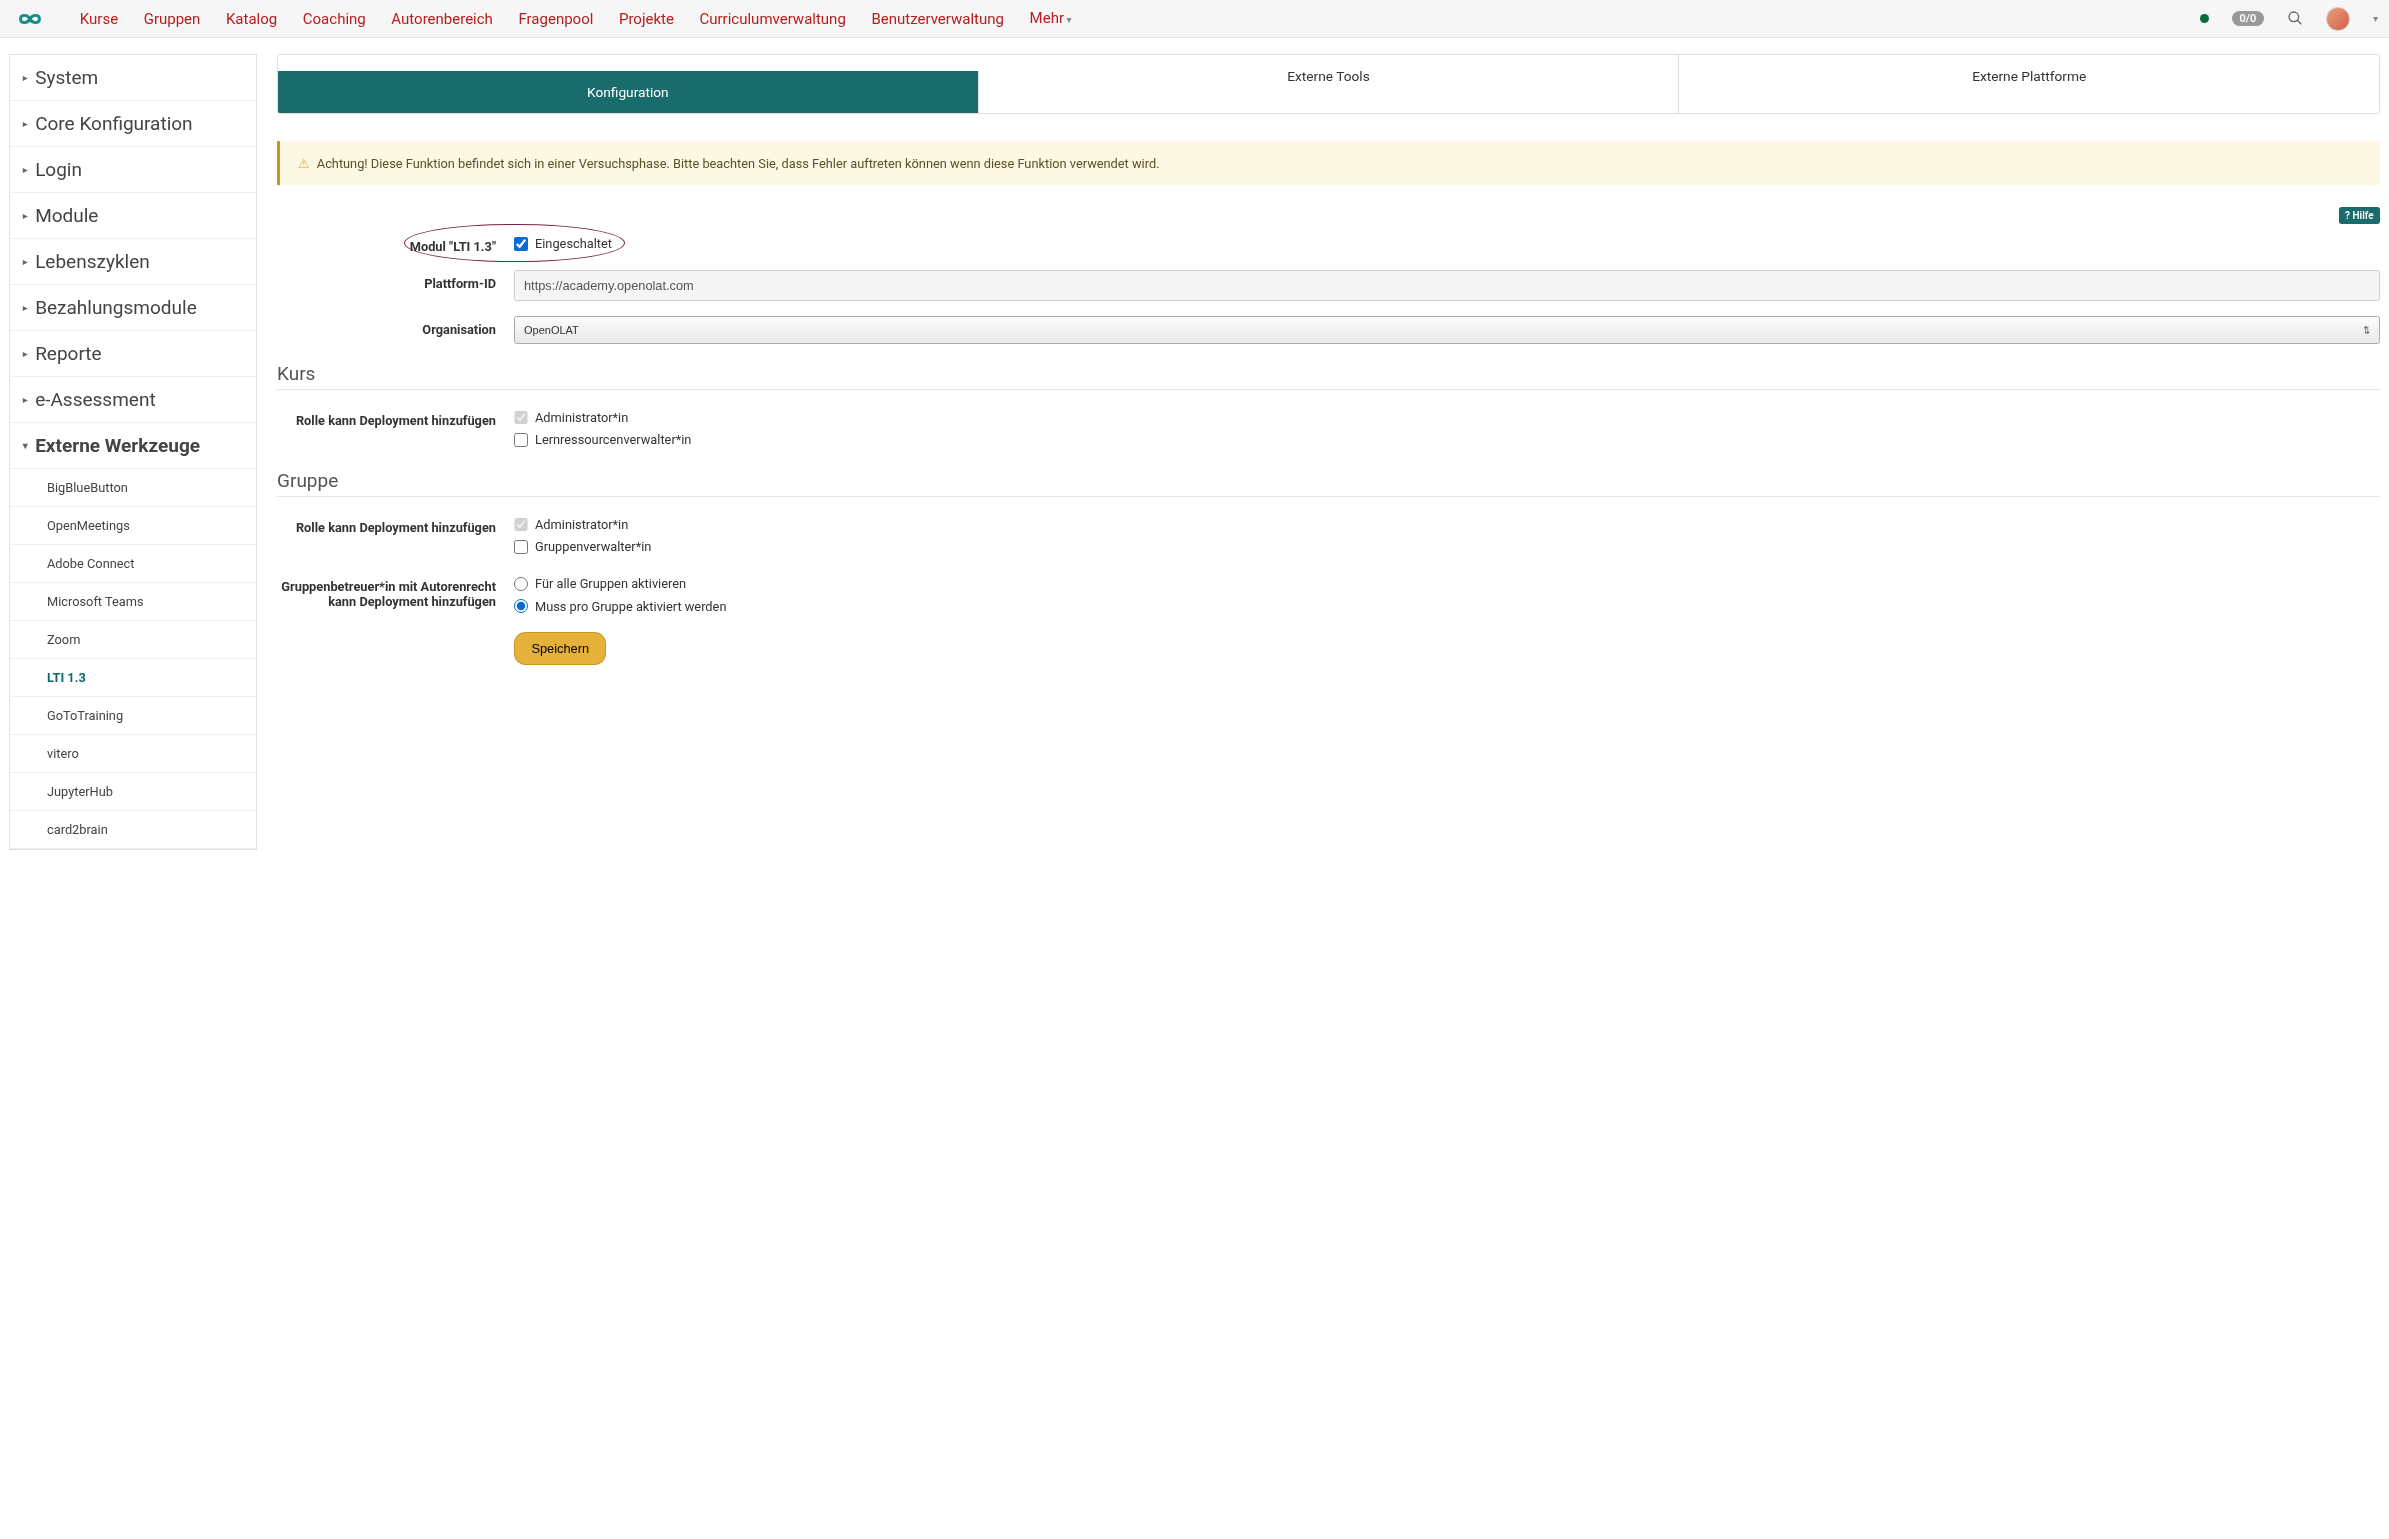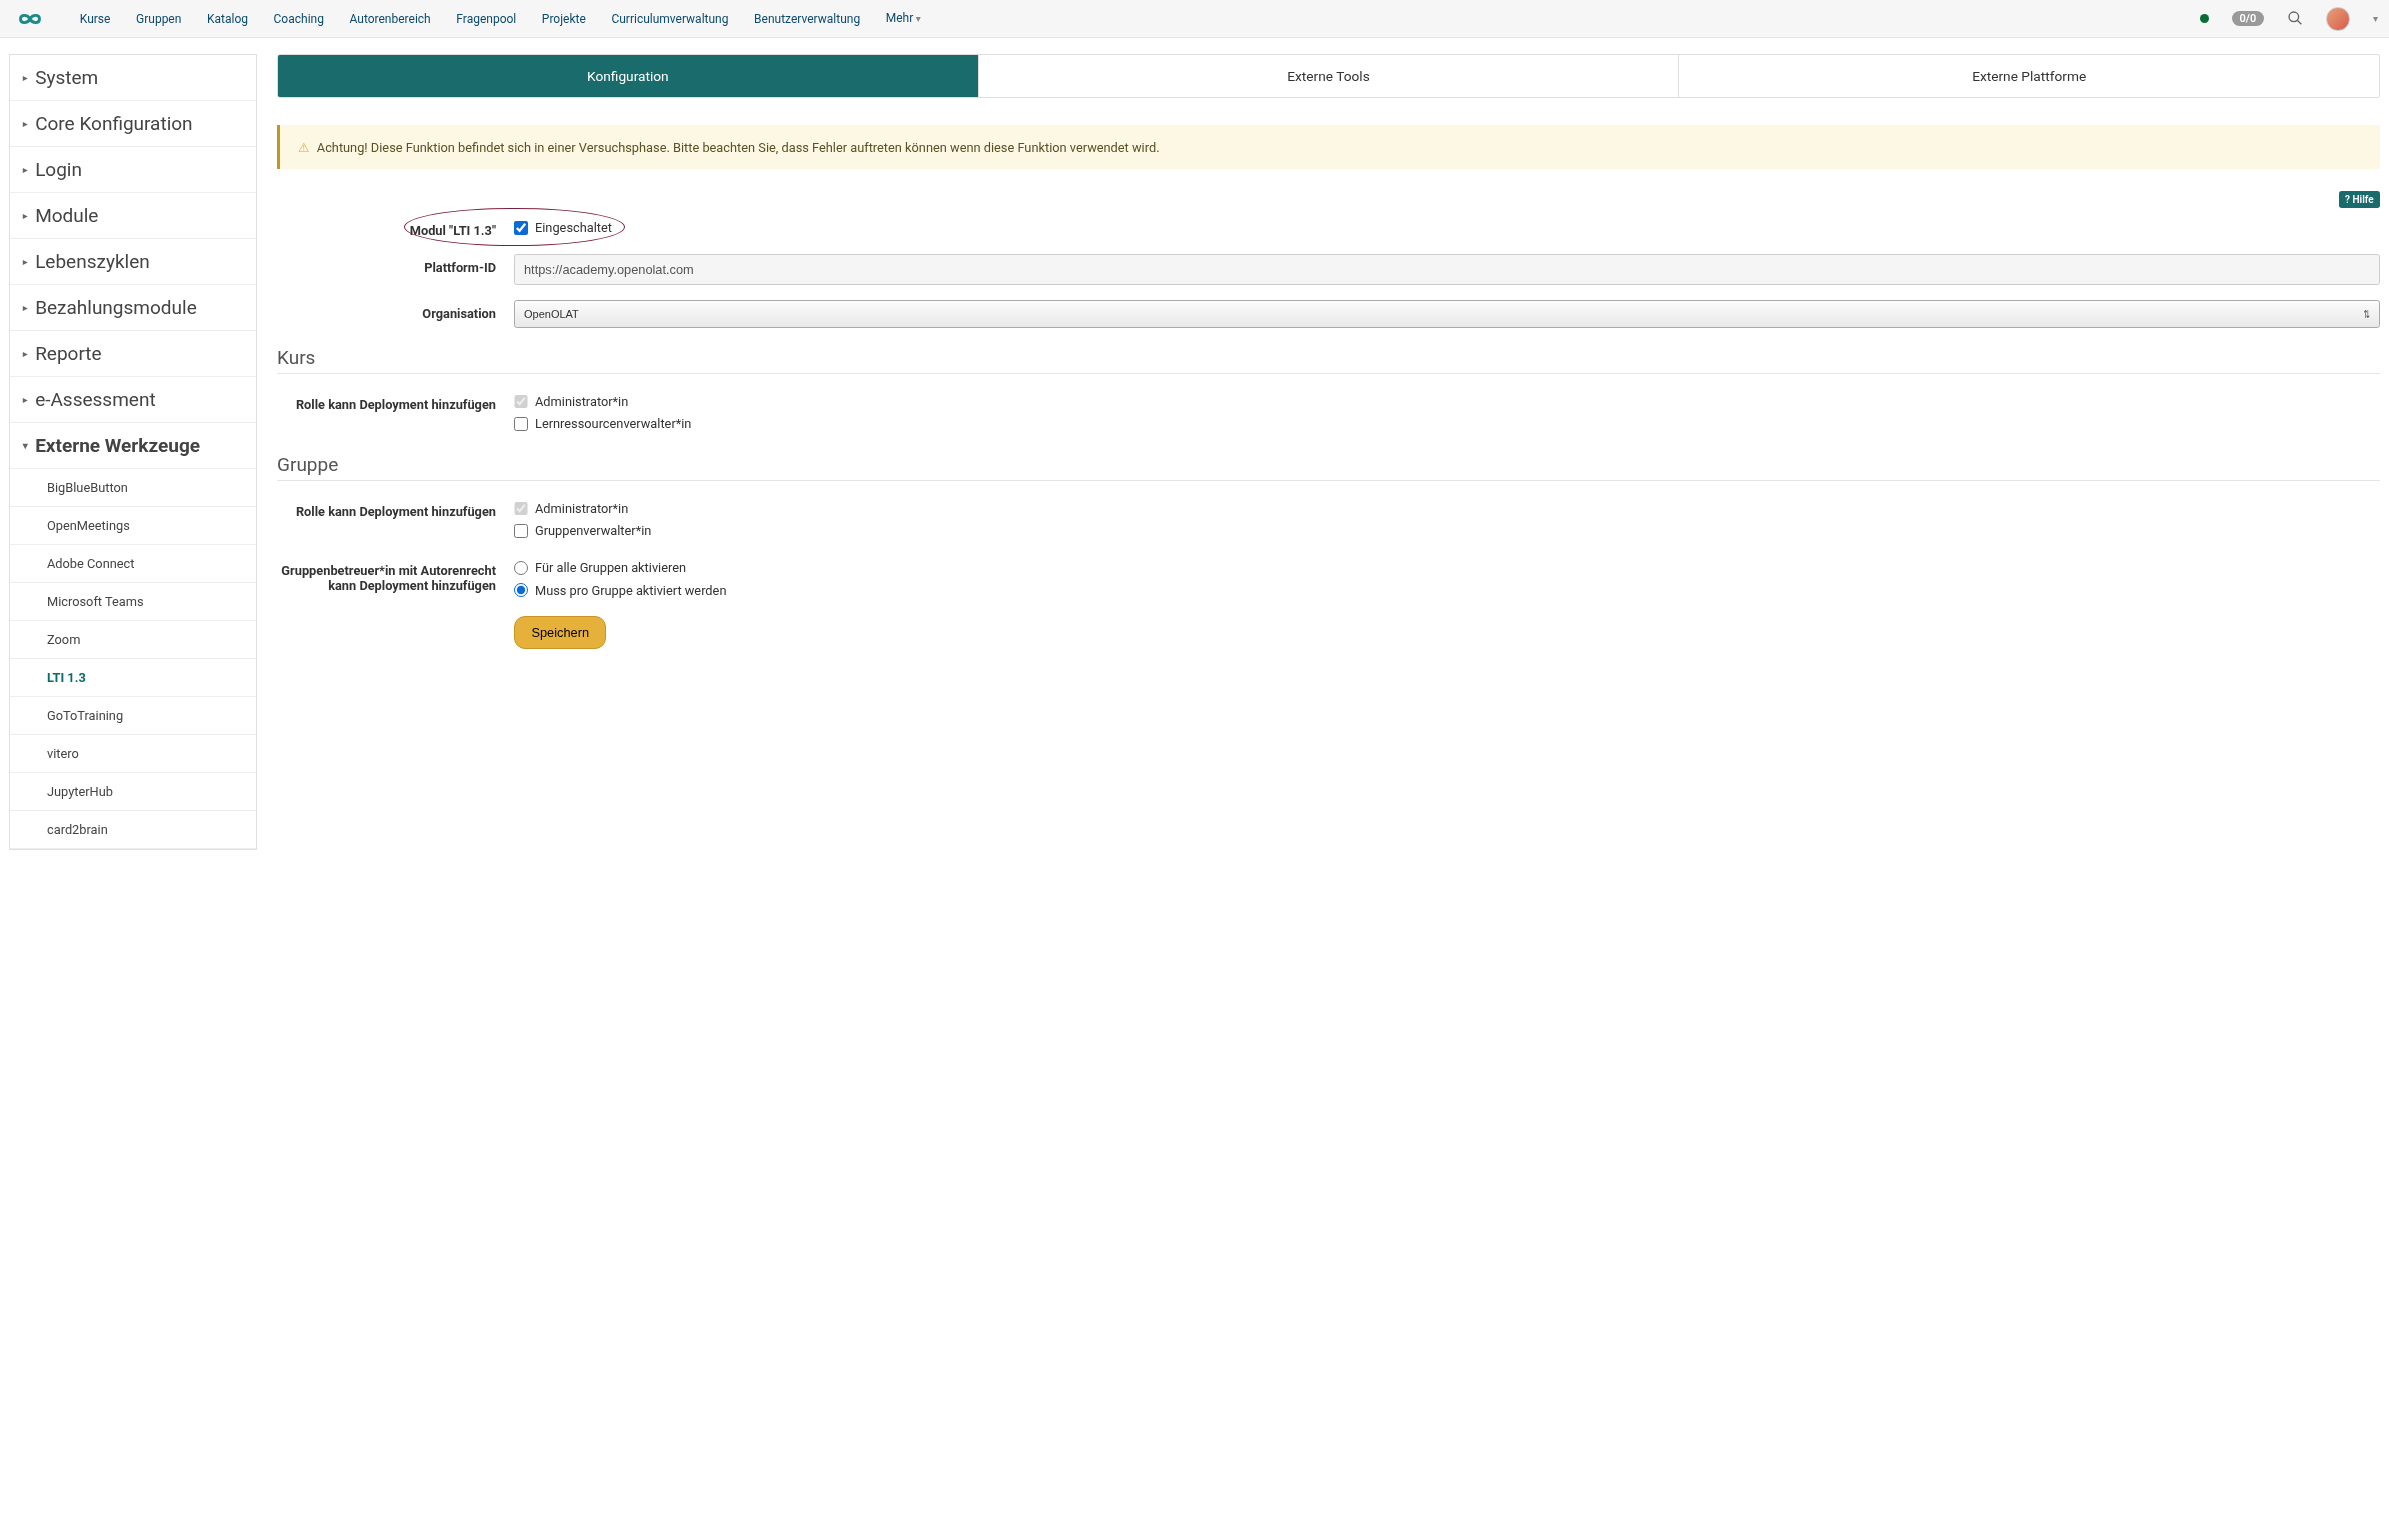--- a/index.html
+++ b/index.html
@@ -20,22 +20,22 @@
 .logo {
   display: flex;
   align-items: center;
   margin-right: 18px;
   color: #1a8a8a;
 }
 .logo svg { width: 38px; height: 24px; }
 .navitems { display: flex; align-items: center; flex: 1; }
 .navitem {
   padding: 0 12.8px;
-  color: #0c4a6e;
-  font-size: 12px;
+  color: #b91c1c;
+  font-size: 15px;
   cursor: pointer;
   line-height: 38px;
 }
 .navitem.more::after { content: " ▾"; font-size: 10px; color: #888; }
 .navright { display: flex; align-items: center; gap: 23px; margin-left: auto; }
 .status-dot { width: 9px; height: 9px; border-radius: 50%; background: #0a6b37; }
 .pill {
   background: #999;
   color: #fff;
   border-radius: 9px;
@@ -92,21 +92,21 @@
 }
 .tab {
   flex: 1;
   text-align: center;
   padding: 12.8px 0;
   cursor: pointer;
   font-size: 13.7px;
   border-right: 0.9px solid #ddd;
 }
 .tab:last-child { border-right: none; }
-.tab.active { background: #1a6b6b; color: #fff; }
+.tab.active { background: #1a6b6b; color: #fff; margin-top: 16px; }
 
 .alert {
   background: #fcf8e3;
   border-left: 3.7px solid #c09820;
   padding: 14.6px 18px;
   color: #5a5128;
   display: flex;
   align-items: flex-start;
   gap: 7.3px;
   margin-bottom: 22px;

